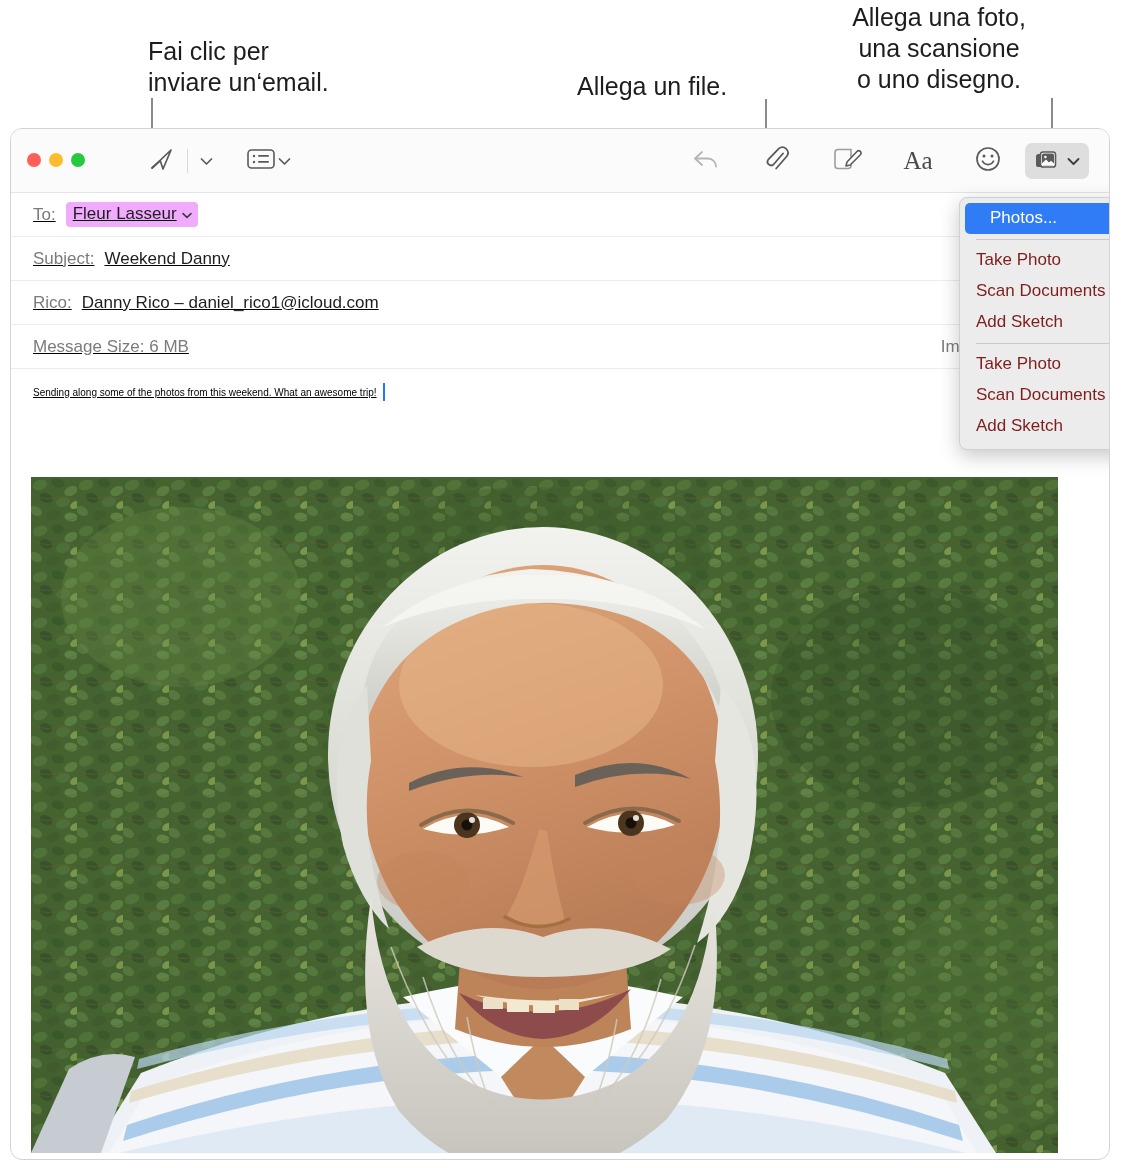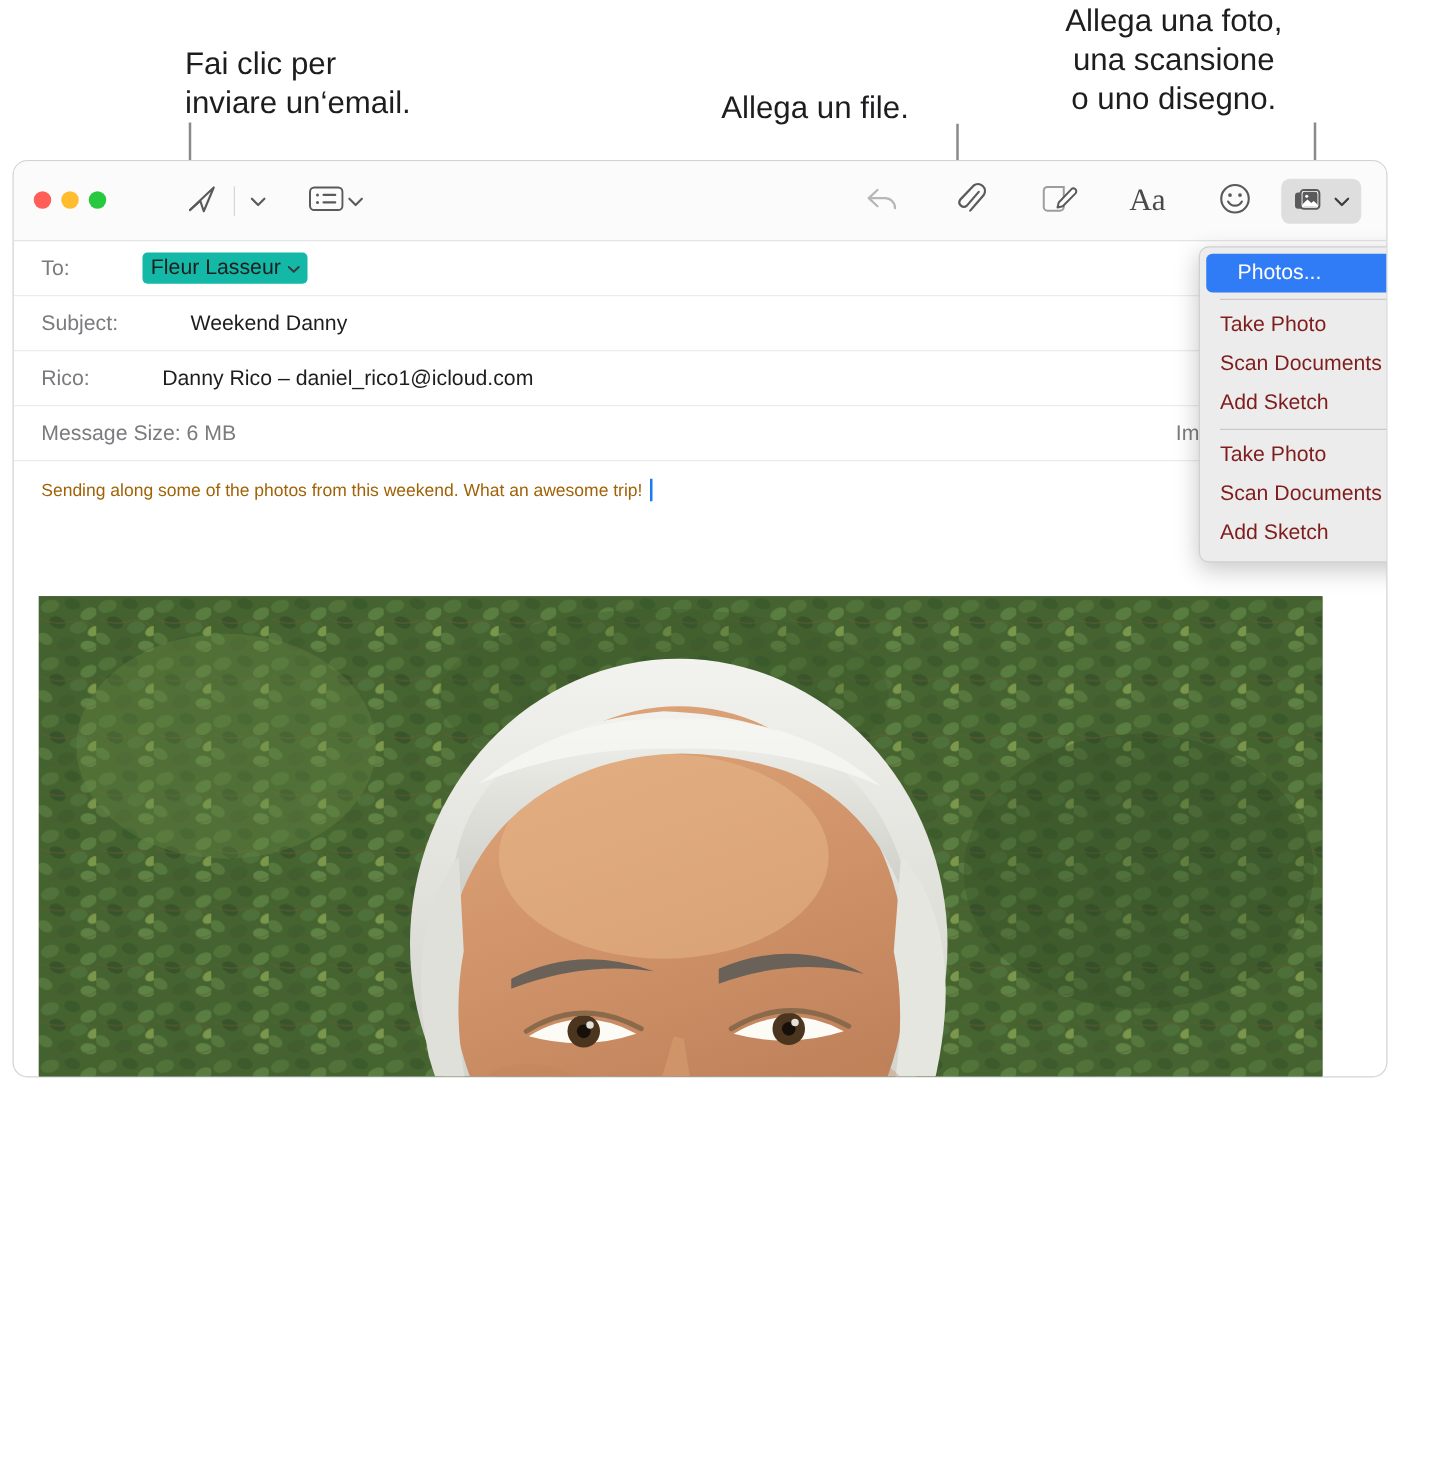--- a/index.html
+++ b/index.html
@@ -36,26 +36,27 @@
   #leader-send  { left: 151px; top: 98px; height: 62px; }
   #leader-file  { left: 765px; top: 99px; height: 58px; }
   #leader-photo { left: 1051px; top: 98px; height: 48px; }
 
   
   #mail-window {
     position: absolute;
     left: 10px;
     top: 128px;
     width: 1100px;
-    height: 734px;
+    height: 1032px;
     background: #ffffff;
     border: 1px solid #d3d3d6;
     border-radius: 12px;
     box-sizing: border-box;
     overflow: hidden;
+    text-decoration: underline;
   }
 
   
   #toolbar {
     position: relative;
     height: 63px;
     background: #fbfbfb;
     border-bottom: 1px solid #e4e4e6;
   }
   .traffic-lights {
@@ -125,34 +126,33 @@
 
   
   .hrow {
     position: relative;
     height: 44px;
     border-bottom: 1px solid #ececee;
     display: flex;
     align-items: center;
     padding-left: 22px;
     box-sizing: border-box;
-    gap: 48px;
   }
   .hlabel {
     font-size: 17px;
     color: #7b7b7f;
   }
   .hvalue {
     font-size: 17px;
     color: #1d1d1f;
     margin-left: 10px;
   }
   .token {
     margin-left: 10px;
-    background: #14b8a6;
+    background: #f0abfc;
     border-radius: 4px;
     padding: 2px 6px 3px 7px;
     font-size: 17px;
     color: #1d1d1f;
     display: inline-flex;
     align-items: center;
     gap: 5px;
   }
   #row-size { justify-content: flex-start; }
   .size-right {
@@ -169,22 +169,22 @@
     font-size: 17px;
     color: #1d1d1f;
     padding: 4px 12px;
     box-shadow: 0 1px 1px rgba(0,0,0,.05);
   }
 
   
   #msg-body {
     position: relative;
     padding: 14px 22px 12px 22px;
-    font-size: 14px;
-    color: #a16207;
+    font-size: 10px;
+    color: #000000;
     display: flex;
     align-items: center;
   }
   #caret {
     display: inline-block;
     width: 2px;
     height: 18px;
     background: #1b7bf5;
     margin-left: 6px;
   }

